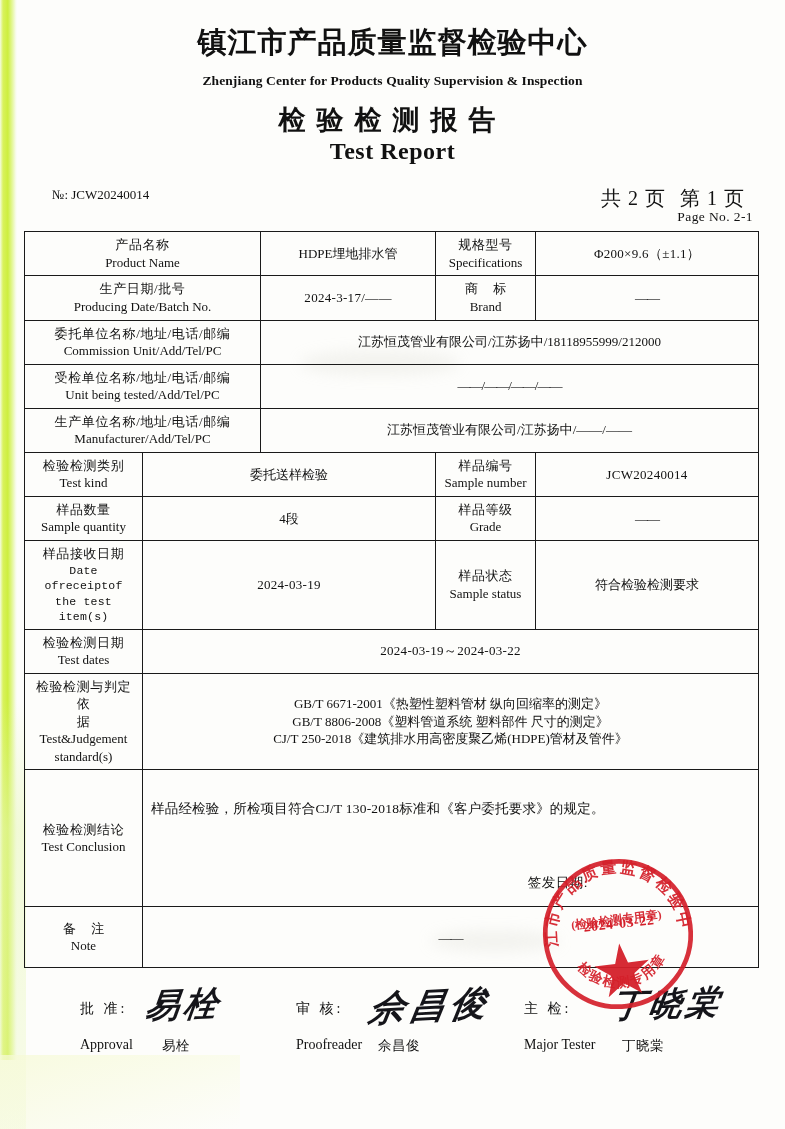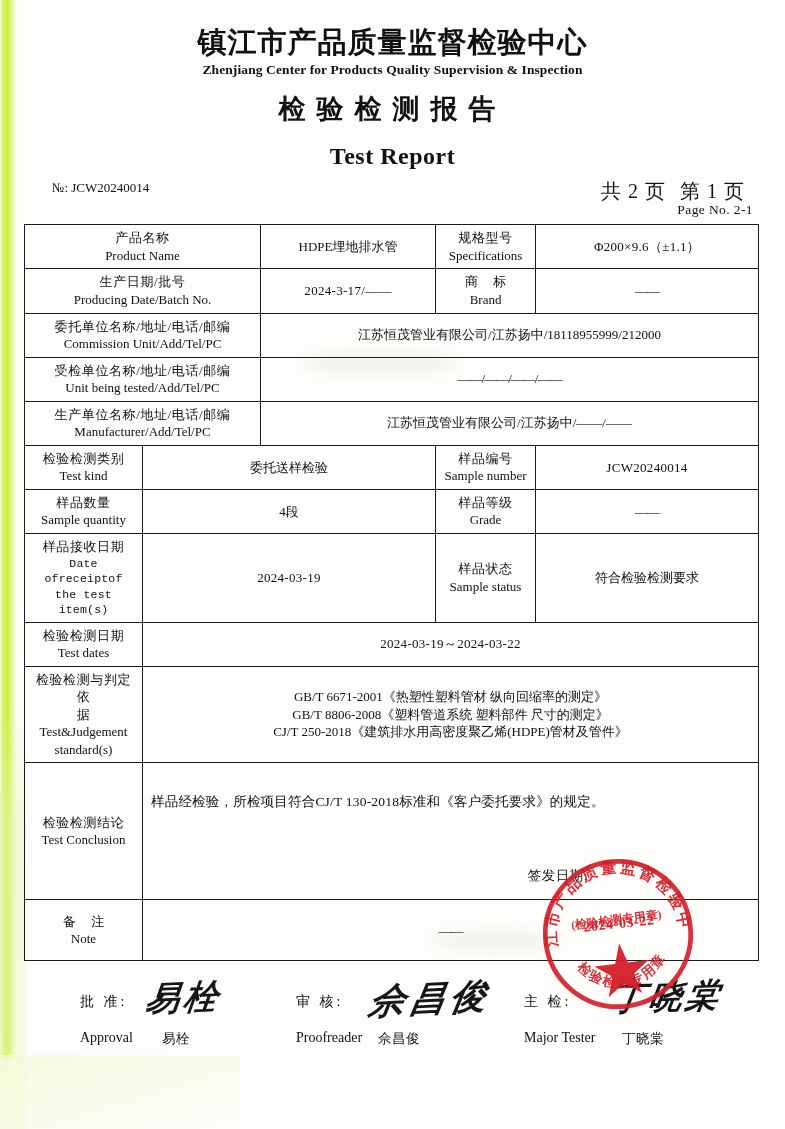--- a/index.html
+++ b/index.html
@@ -48,40 +48,40 @@
     font-family: "Liberation Serif", "DejaVu Serif", serif;
     font-size: 29px;
     font-weight: bold;
     letter-spacing: 1px;
     line-height: 1.15;
   }
   .h-en-sub {
     font-size: 13.5px;
     font-weight: bold;
     letter-spacing: .1px;
-    margin-top: 3px;
+    margin-top: 14px;
   }
   .h-cn-title {
     font-size: 27px;
     font-weight: bold;
     letter-spacing: 11px;
     margin-top: 13px;
   }
   .h-en-title {
     font-size: 24px;
     font-weight: bold;
-    margin-top: 16px;
+    margin-top: 0;
     letter-spacing: .5px;
   }
 
   
   .meta {
     position: relative;
     height: 46px;
-    margin-top: 8px;
+    margin-top: 20px;
   }
   .meta-no {
     position: absolute;
     left: 52px; top: 2px;
     font-size: 13px;
   }
   .meta-pages {
     position: absolute;
     right: 40px; top: 0px;
     font-size: 20px;

